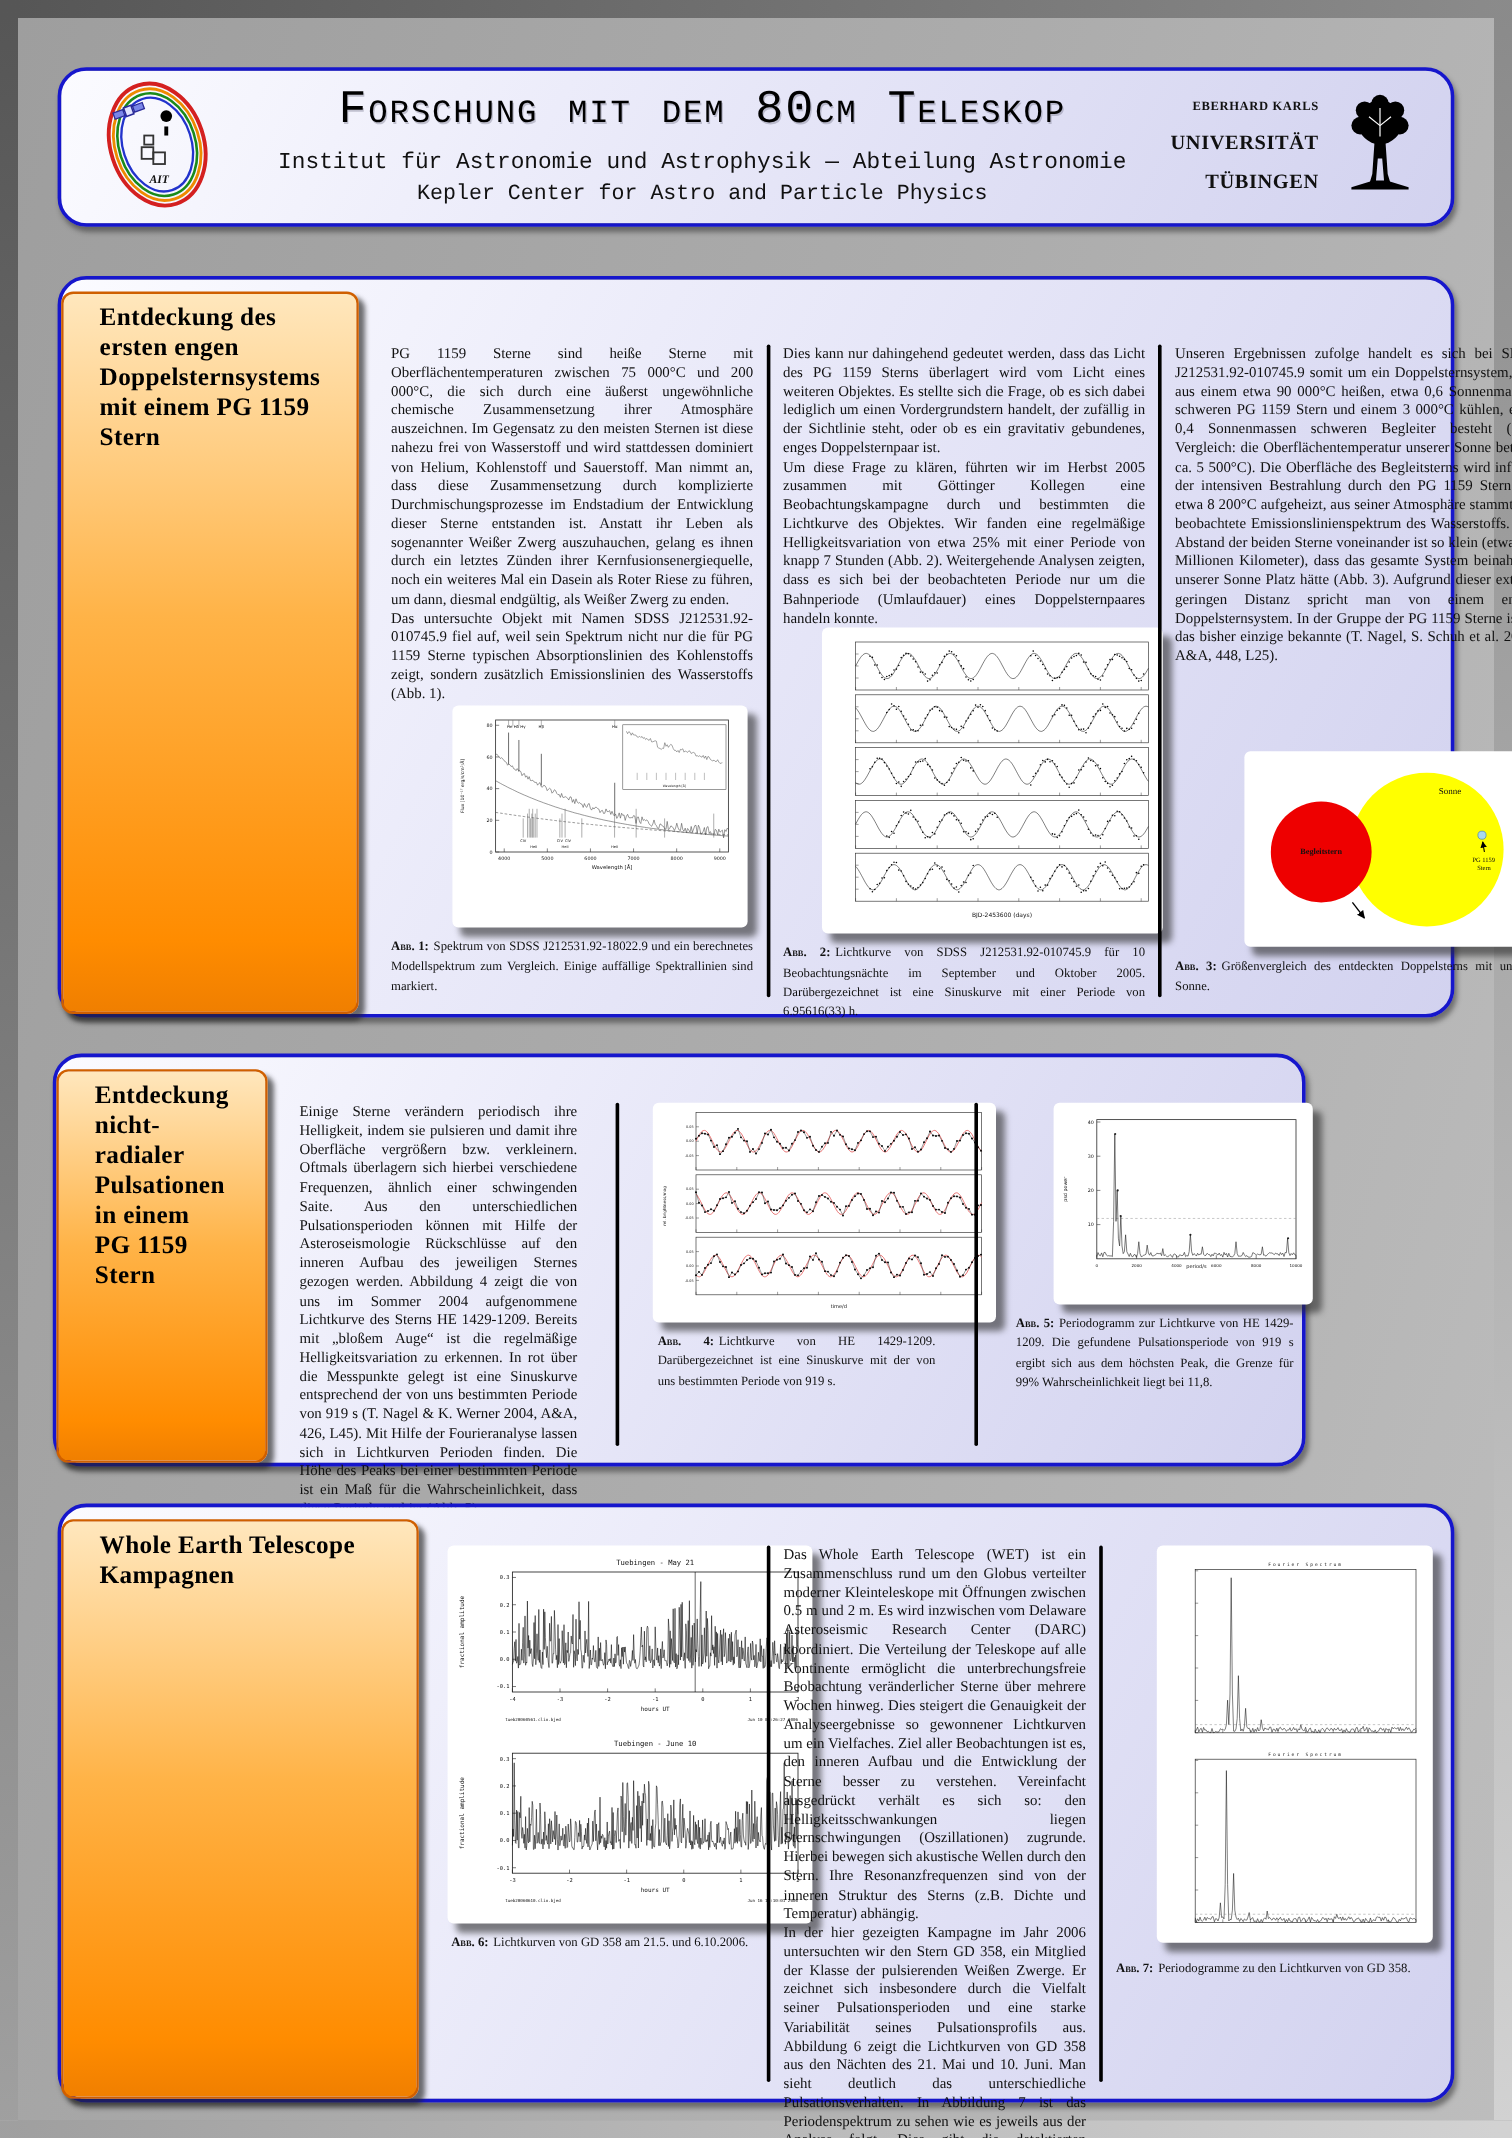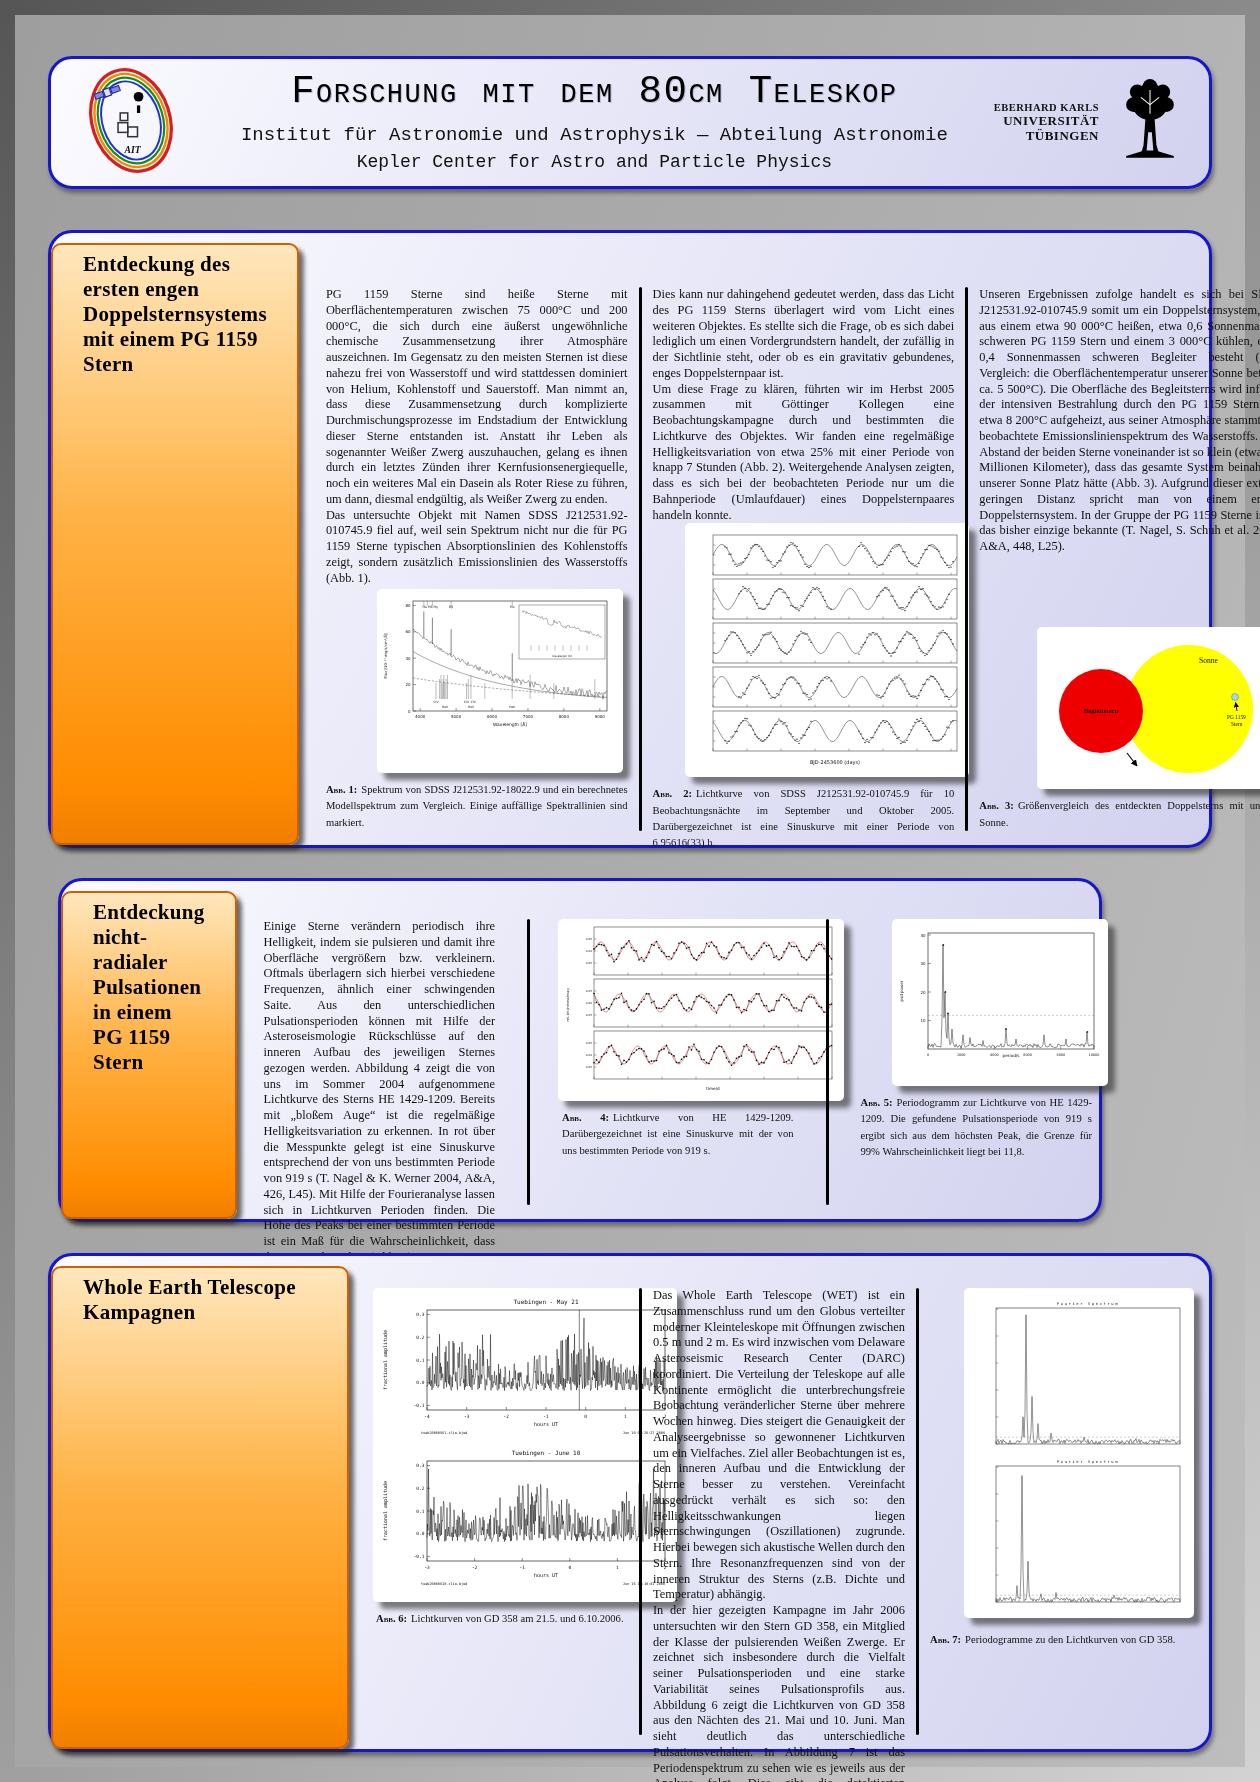--- a/index.html
+++ b/index.html
@@ -1,21 +1,21 @@
 <!DOCTYPE html>
 <html><head>
 <meta charset="utf-8">
 <style>
   html,body{margin:0;padding:0;}
   body{width:1260px;height:1782px;position:relative;background:#ababab;font-family:"Liberation Serif","DejaVu Serif",serif;color:#111;}
   .poster{position:absolute;inset:0;background:linear-gradient(105deg,#9e9e9e,#acacac 50%,#bdbdbd);border:15px solid;border-image:linear-gradient(135deg,#565656,#8f8f8f 45%,#d2d2d2) 1;}
   .panel{position:absolute;border:3.5px solid #1616cc;border-radius:24px;background:linear-gradient(118deg,#fbfbff 0%,#ececfa 35%,#d2d2ef 100%);box-shadow:2px 4px 4px rgba(40,40,40,.5);box-sizing:border-box;}
   #header{left:33px;top:41px;width:1164px;height:133px;display:flex;align-items:center;padding:0 26px;}
   #sec1{left:33px;top:215px;width:1164px;height:618px;}
-  #sec2{left:43px;top:863px;width:1044px;height:344px;}
+  #sec2{left:29px;top:863px;width:1044px;height:344px;}
   #sec3{left:33px;top:1238px;width:1164px;height:499px;}
   .panel-inner{display:flex;height:100%;box-sizing:border-box;}
   .banner-row{display:flex;justify-content:center;margin-top:10px;}
   .banner{background:linear-gradient(#ffe7bd,#ffb347 45%,#ff8c00 90%,#f07f00);border:2px solid #cf5f00;border-radius:10px;box-shadow:5px 5px 4px rgba(35,35,35,.65);padding:7px 30px;font-weight:bold;font-size:21px;letter-spacing:.3px;color:#000;}
   .cols{display:flex;flex:1;padding:0 16px 14px;align-items:stretch;}
   #sec1 .cols{margin-top:54px;}
   #sec2 .cols{margin-top:38px;gap:21px;}
   #sec3 .cols{margin-top:32px;}
   .col{flex:1;padding:0 11px;display:flex;flex-direction:column;min-width:0;}
   .vdiv{width:3px;background:#000;border-radius:2px;}
@@ -28,21 +28,21 @@
   .cap.center{text-align:left;}
   
   .hlogo{width:118px;flex:0 0 auto;}
   .htext{flex:1;text-align:center;margin-top:-4px;font-family:Liberation Mono, monospace;}
   .htitle{font-variant:small-caps;font-size:39px;letter-spacing:1.5px;color:#000;text-shadow:1px 1px 0 rgba(120,120,140,.4);}
   .hsub1{font-size:19px;margin-top:10px;}
   .hsub2{font-size:18px;margin-top:6px;}
   .huni{flex:0 0 auto;display:flex;align-items:center;gap:18px;}
   .huni-text{text-align:right;line-height:1.15;}
   .huni-small{font-size:10.5px;font-weight:bold;letter-spacing:.5px;}
-  .huni-big{font-size:13px;font-weight:bold;letter-spacing:.5px;}
+  .huni-big{font-size:17px;font-weight:bold;letter-spacing:.5px;margin-top:13px;}
   svg text{font-family:"DejaVu Sans","Liberation Sans",sans-serif;fill:#111;}
   svg .mono{font-family:"DejaVu Sans Mono","Liberation Mono",monospace;}
   svg .serif{font-family:"Liberation Serif",serif;}
 </style>
 </head>
 <body>
 
 <div class="poster">
 
   <div class="panel" id="header">

